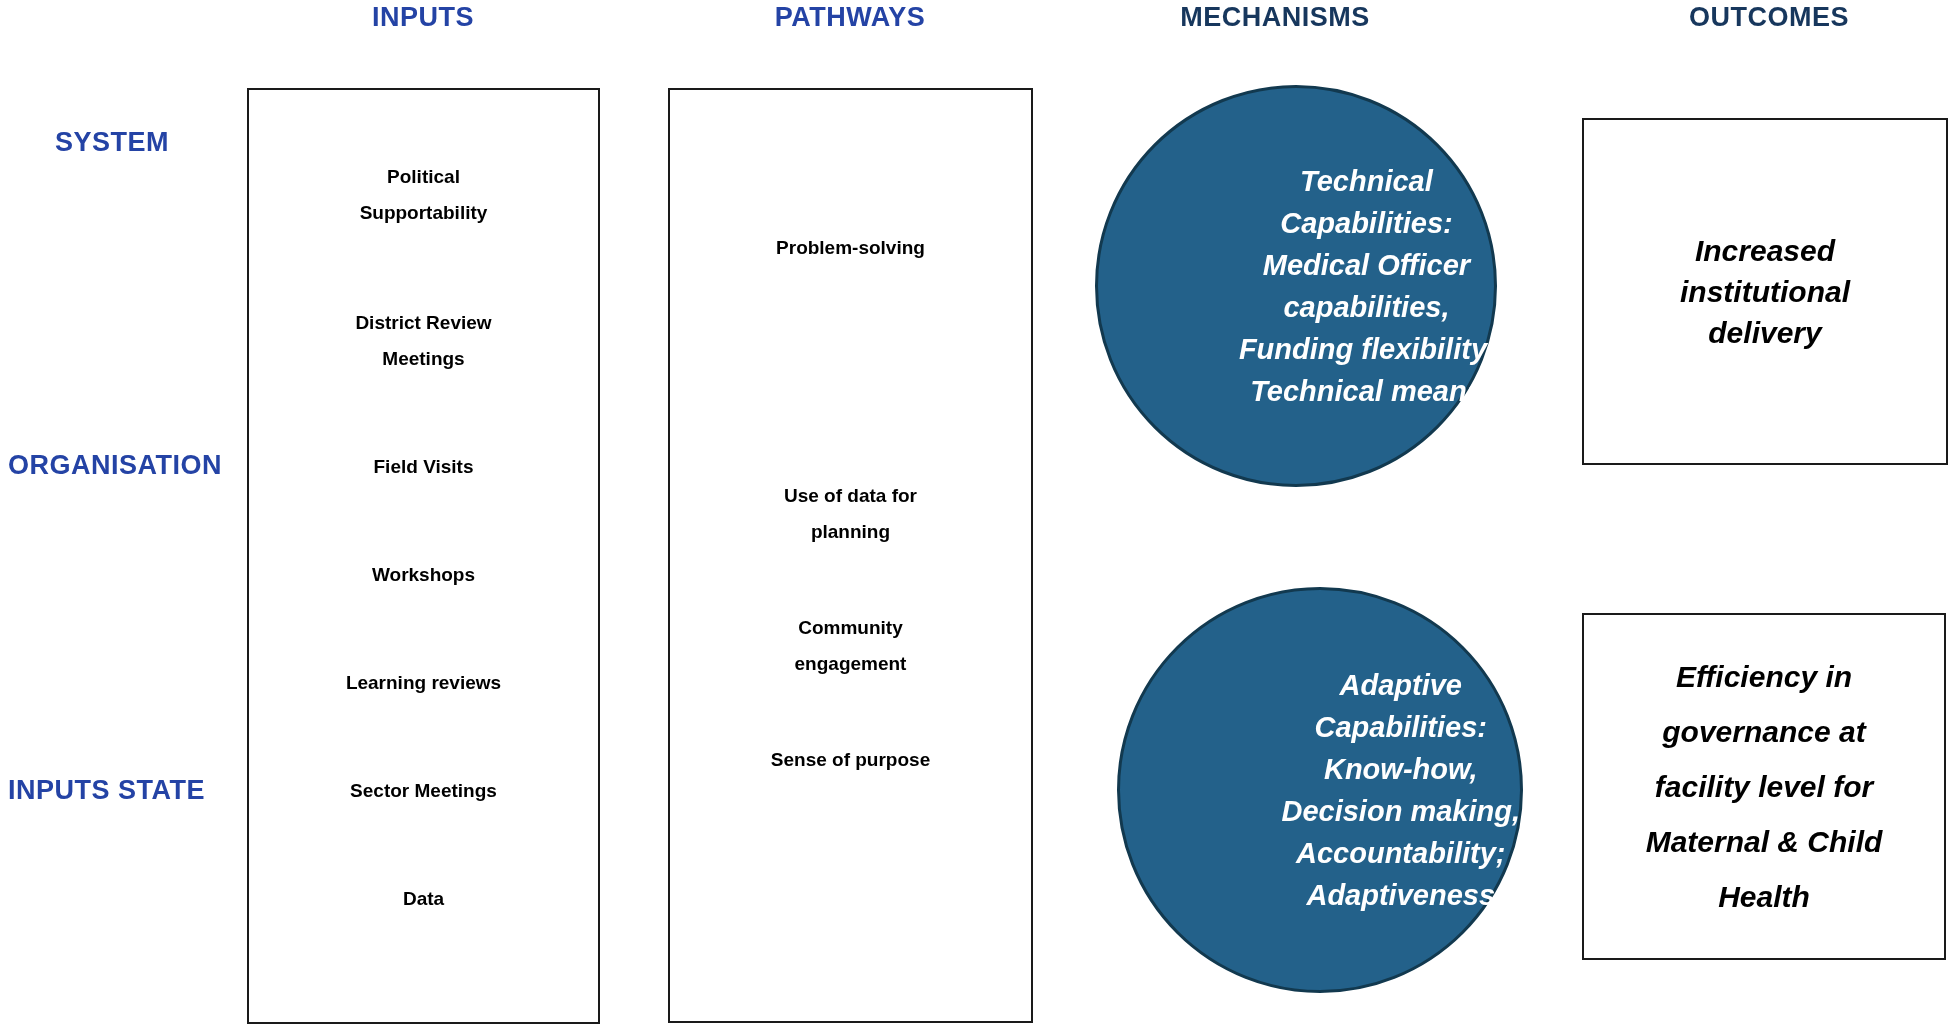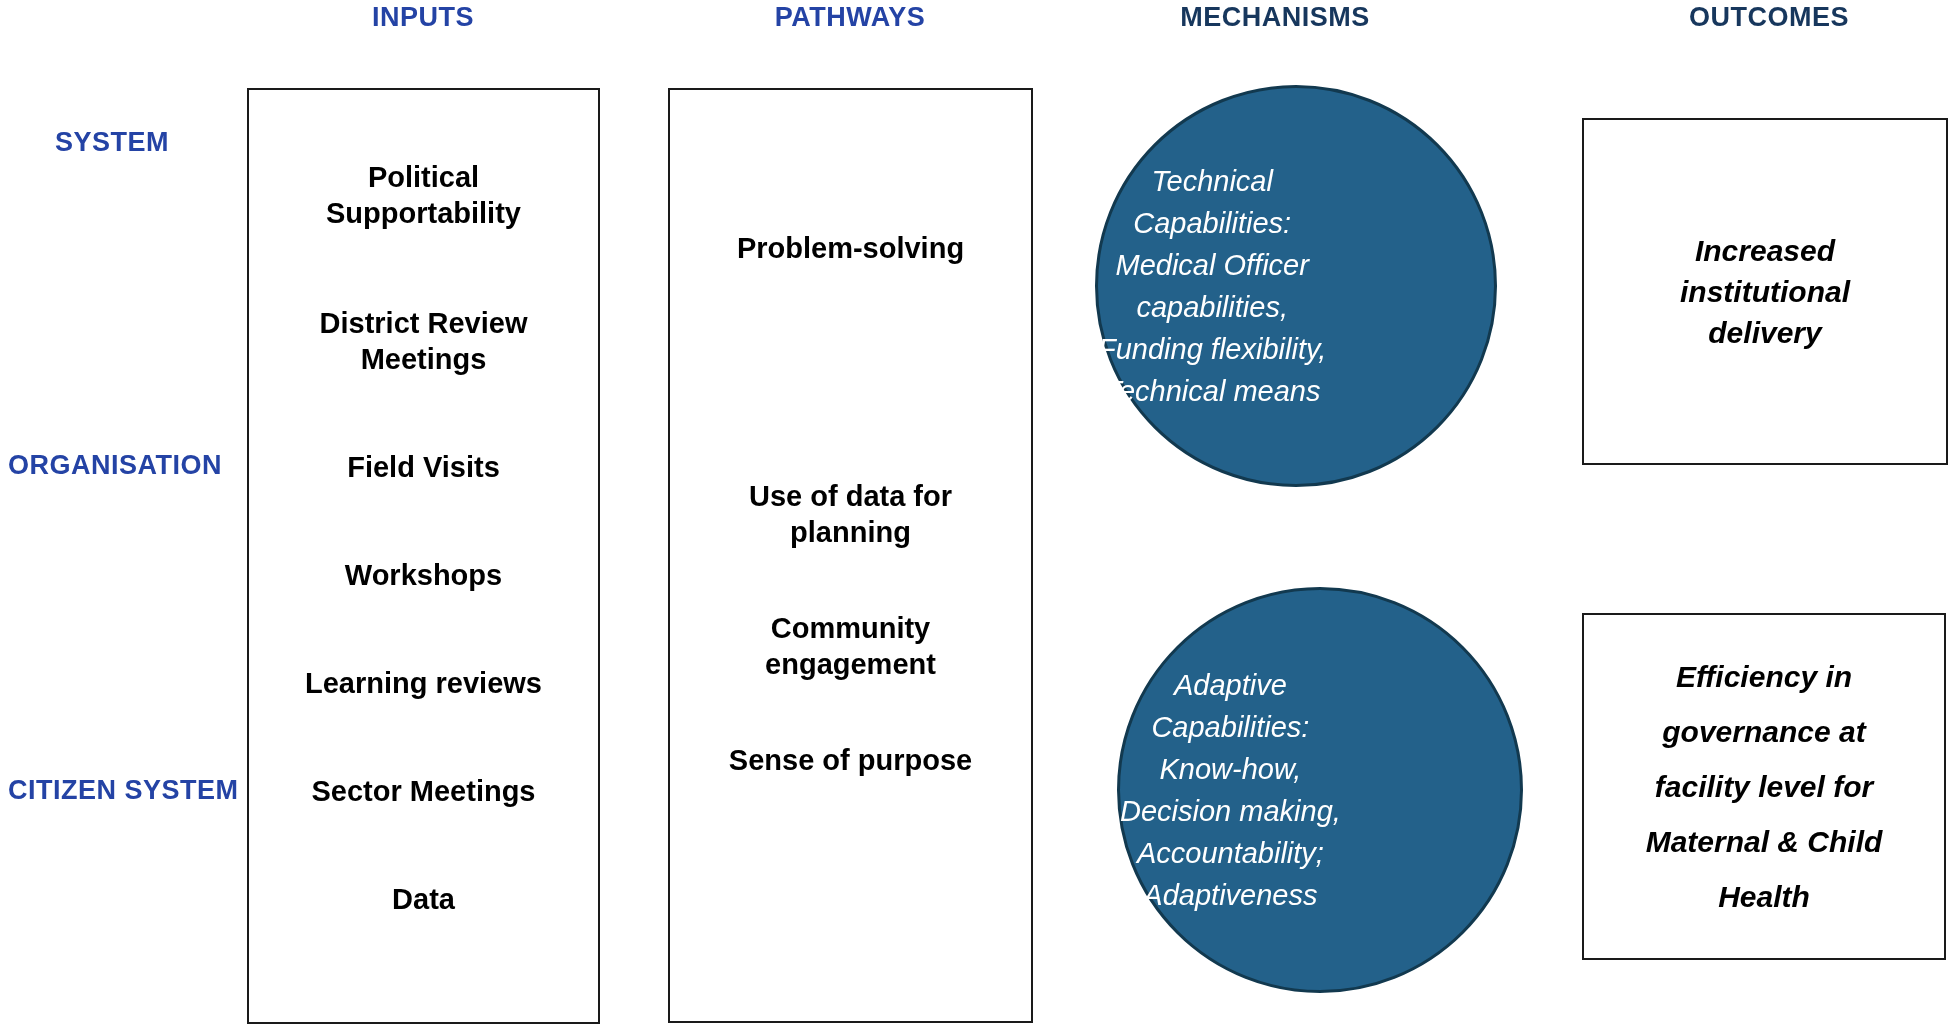--- a/index.html
+++ b/index.html
@@ -45,21 +45,21 @@
     border: 2px solid var(--box-border, #1A1A1A);
     background: #ffffff;
     box-sizing: border-box;
   }
   .inputs-box   { left: 247px; top: 88px; width: 353px; height: 936px; }
   .pathways-box { left: 668px; top: 88px; width: 365px; height: 935px; }
 
   .item {
     position: absolute;
     text-align: center;
-    font-size: 29px;
+    font-size: 19px;
     font-weight: bold;
     color: var(--item-text, #000000);
     line-height: 36px;
   }
   .inp { left: 247px; width: 353px; }
   .inp-0 { top: 159px; }
   .inp-1 { top: 305px; }
   .inp-2 { top: 449px; }
   .inp-3 { top: 557px; }
   .inp-4 { top: 665px; }
@@ -73,21 +73,22 @@
   .pw-4 { top: 742px; }
 
   .circle {
     position: absolute;
     border-radius: 50%;
     background: var(--circle-fill, #23618A);
     border: 3px solid var(--circle-border, #12394F);
     box-sizing: border-box;
     display: flex;
     align-items: center;
-    justify-content: flex-start;
+    justify-content: flex-end;
+    font-weight: bold;
   }
   .circle-1 { left: 1095px; top: 85px;  width: 402px; height: 402px; }
   .circle-2 { left: 1117px; top: 587px; width: 406px; height: 406px; }
   .circle-text {
     text-align: center;
     font-size: 29px;
     font-style: italic;
     color: var(--circle-text, #FFFFFF);
     line-height: 42px;
   }
@@ -118,21 +119,21 @@
 
 <div class="stage">
 
   <div class="hdr hdr-blue hdr-inputs">INPUTS</div>
   <div class="hdr hdr-blue hdr-pathways">PATHWAYS</div>
   <div class="hdr hdr-dark hdr-mechanisms">MECHANISMS</div>
   <div class="hdr hdr-dark hdr-outcomes">OUTCOMES</div>
 
   <div class="row-label row-label-0">SYSTEM</div>
   <div class="row-label row-label-1">ORGANISATION</div>
-  <div class="row-label row-label-2">CITIZEN SYSTEM</div>
+  <div class="row-label row-label-2">INPUTS STATE</div>
 
   <div class="box inputs-box"></div>
   <div class="item inp inp-0">Political<br>Supportability</div>
   <div class="item inp inp-1">District Review<br>Meetings</div>
   <div class="item inp inp-2">Field Visits</div>
   <div class="item inp inp-3">Workshops</div>
   <div class="item inp inp-4">Learning reviews</div>
   <div class="item inp inp-5">Sector Meetings</div>
   <div class="item inp inp-6">Data</div>
 

